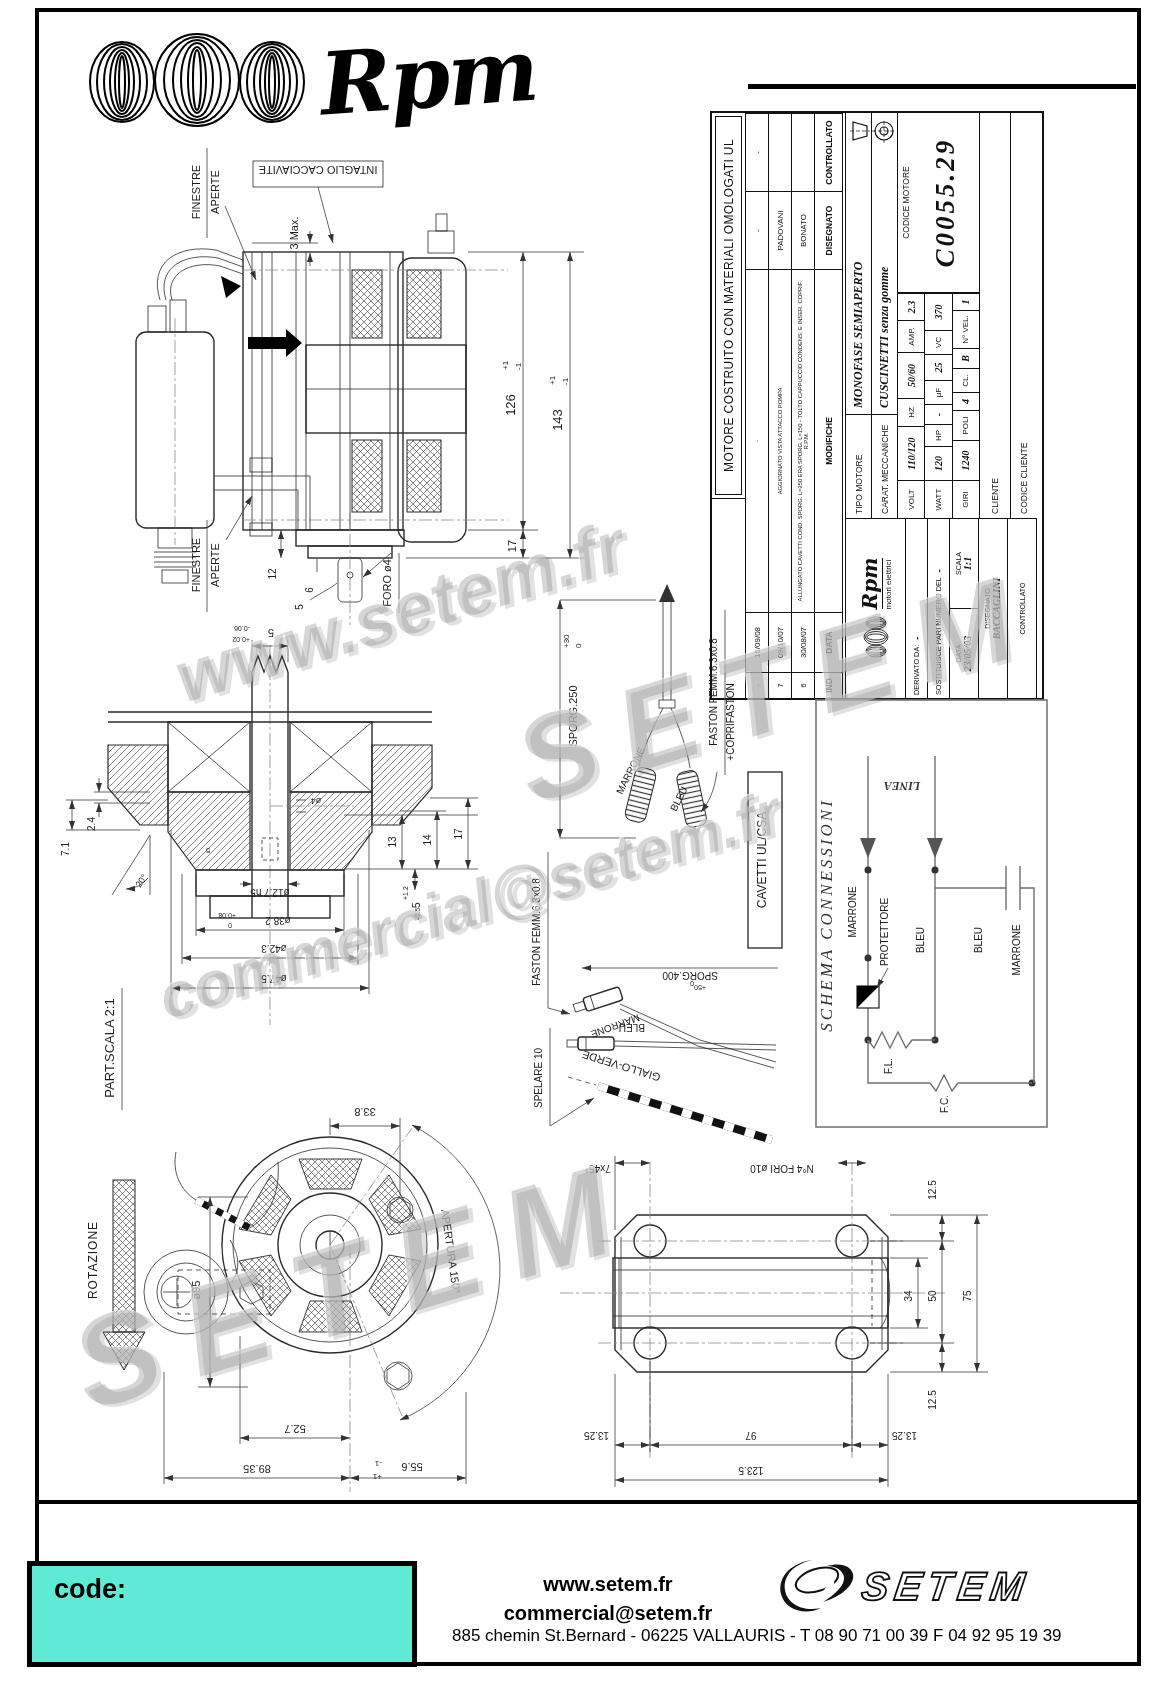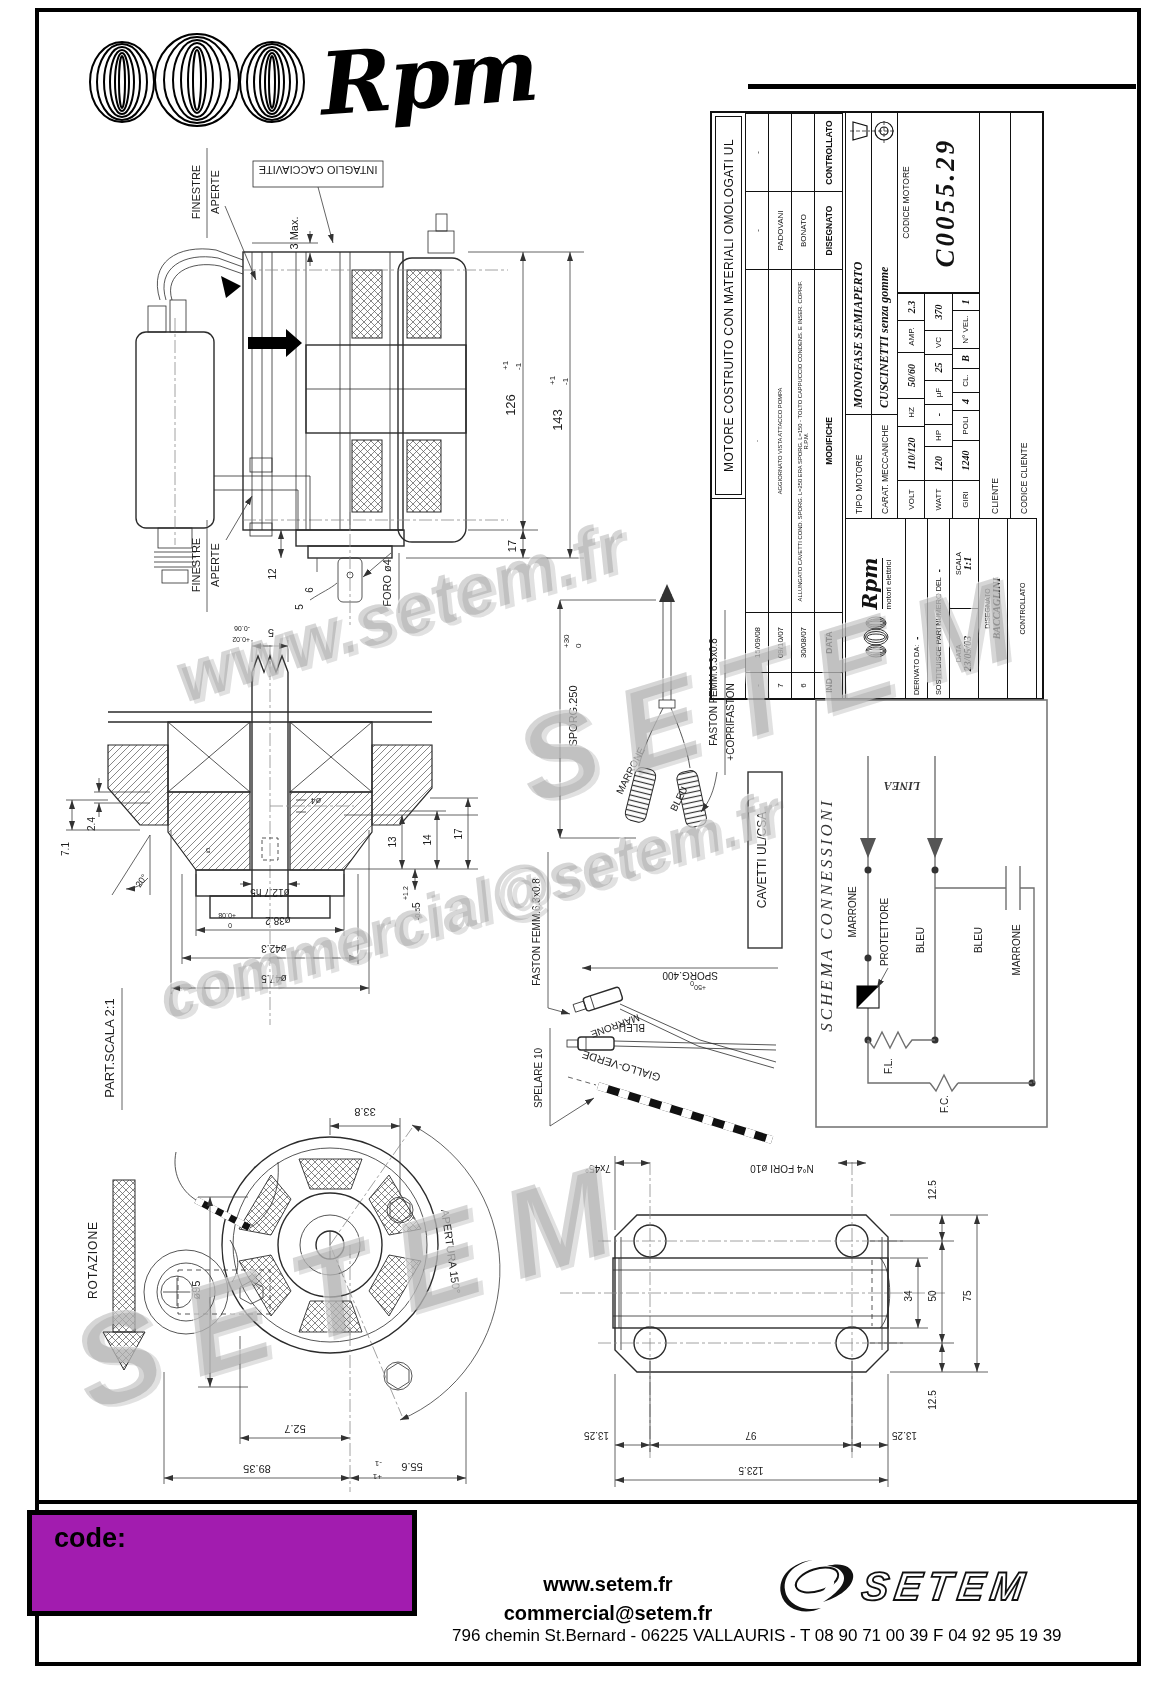--- a/index.html
+++ b/index.html
@@ -49,21 +49,21 @@
   .sprow2{flex:1;display:flex;border-bottom:1px solid #111}
   .sprow2:last-child{border-bottom:none}
   .c{border-right:1px solid #111;display:flex;align-items:center;justify-content:center;font-size:8px;height:100%}
   .cv{font:italic 700 10px "Liberation Serif",serif}
   .spcm{flex:1;display:flex;flex-direction:column}
   .cml{font-size:8.5px;text-align:center;padding-top:3px}
   .cmv{flex:1;display:flex;align-items:center;justify-content:center;font:italic 700 27px "Liberation Serif",serif;letter-spacing:3px}
   .cliente{height:31px}
   .proj{position:absolute;right:3px;top:3px;width:30px;height:48px}
   
-  .codebox{position:absolute;left:27px;top:1510px;width:380px;height:96px;border:5px solid #000;background:#a21caf;z-index:60}
+  .codebox{position:absolute;left:27px;top:1561px;width:380px;height:96px;border:5px solid #000;background:#5eead4;z-index:60}
   .codelbl{position:absolute;left:22px;top:8px;font:700 27px "Liberation Sans",sans-serif}
   .codeval{position:absolute;left:70px;top:26px;font:700 54px "Liberation Sans",sans-serif;letter-spacing:1px}
   .fweb{position:absolute;left:468px;top:1570px;width:280px;text-align:center;font:700 20px "Liberation Sans",sans-serif;line-height:1.45;z-index:60}
   .flogo{position:absolute;left:775px;top:1552px;width:290px;height:70px;z-index:60}
   .faddr{position:absolute;left:452px;top:1626px;width:600px;font:400 17px "Liberation Sans",sans-serif;white-space:nowrap;z-index:60}
   svg .txt{font-family:"Liberation Sans",sans-serif;fill:#1c1c1c}
   .ovl{position:absolute;left:0;top:0;z-index:4}
 </style>
 </head>
 <body>
@@ -670,14 +670,14 @@
     <svg width="290" height="70" viewBox="0 0 290 70">
       <g>
         <path d="M38,8 C18,12 8,24 10,38 C12,52 28,60 46,56 C30,64 10,58 6,42 C2,24 18,10 38,8 Z" fill="#111"></path>
         <ellipse cx="42" cy="28" rx="22" ry="11" fill="none" stroke="#111" stroke-width="2" transform="rotate(-18 42 28)"></ellipse>
         <path d="M52,14 C66,10 76,14 78,22 C80,32 68,44 48,50 C64,40 72,30 68,22 C65,16 58,14 52,14 Z" fill="#111"></path>
         <path d="M30,30 C38,22 52,20 58,26 C62,32 56,40 44,44 C52,36 54,30 48,28 C42,26 34,28 30,30 Z" fill="#fff"></path>
       </g>
       <text x="92" y="48" font-family="Liberation Sans,sans-serif" font-style="italic" font-weight="bold" font-size="40" letter-spacing="6" fill="#fff" stroke="#111" stroke-width="1.8" transform="skewX(-8)">SETEM</text>
     </svg>
   </div>
-  <div class="faddr">796 chemin St.Bernard  -  06225 VALLAURIS  -  T 08 90 71 00 39   F 04 92 95 19 39</div>
+  <div class="faddr">885 chemin St.Bernard  -  06225 VALLAURIS  -  T 08 90 71 00 39   F 04 92 95 19 39</div>
 </div>
 
 </body></html>

